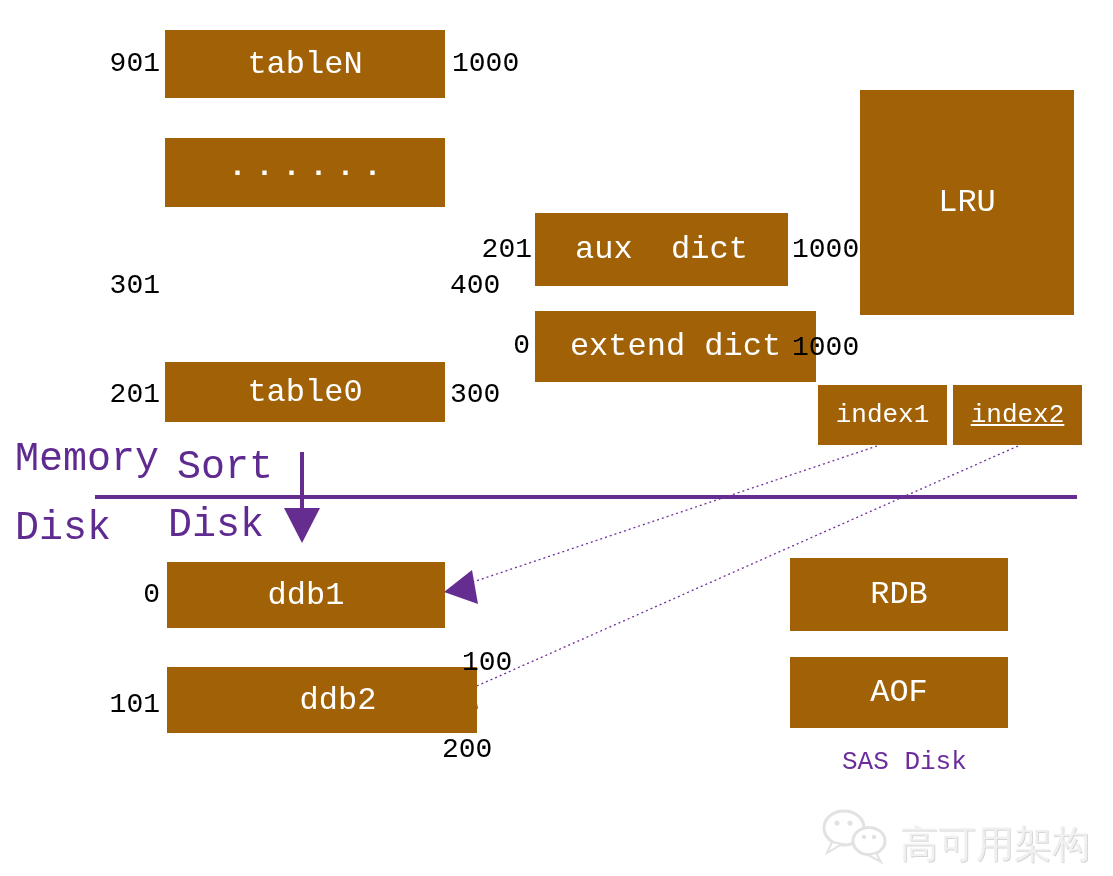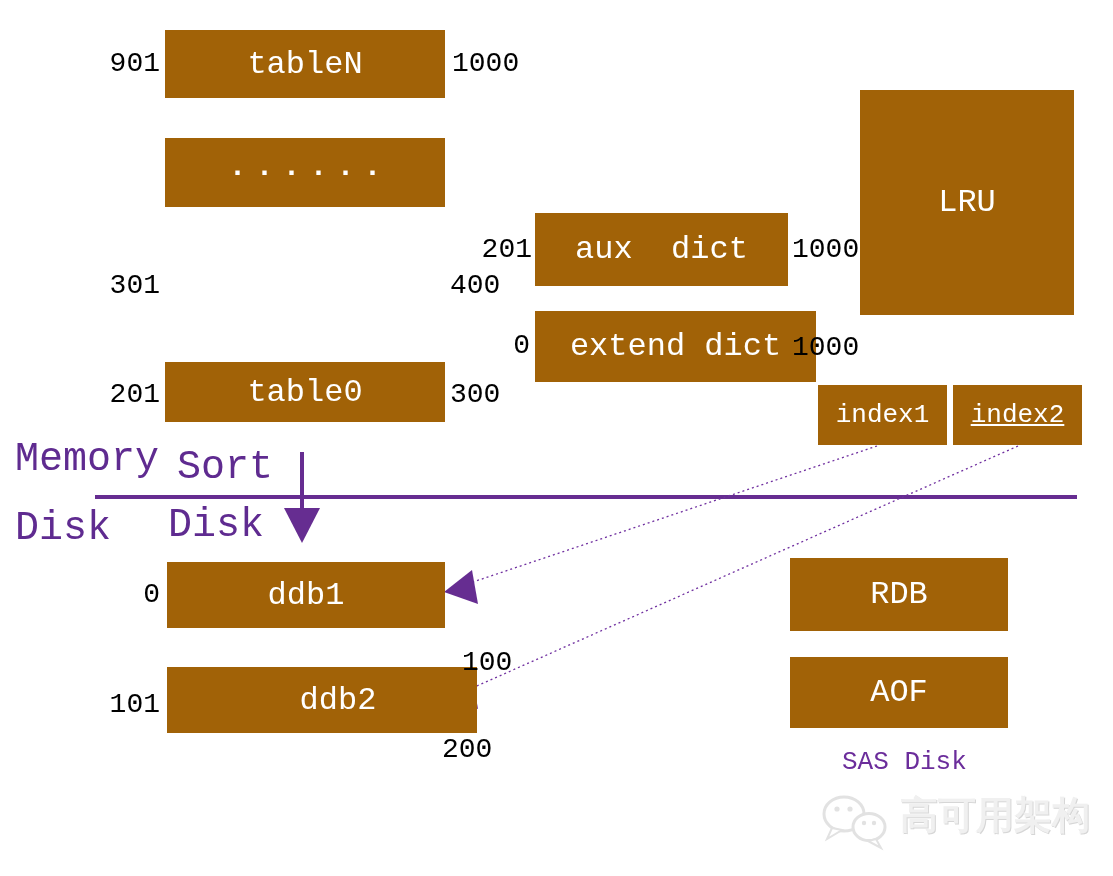--- a/index.html
+++ b/index.html
@@ -39,23 +39,22 @@
     position:absolute;
     color:#6b2d9b;
     font-size:26px;
     line-height:32px;
     white-space:pre;
   }
   #connector-layer{position:absolute;left:0;top:0;z-index:1;}
   .lift{z-index:2;}
   #watermark{
     position:absolute;left:818px;top:790px;width:292px;height:80px;
-    display:flex;align-items:flex-start;
+    display:flex;align-items:flex-end;
     z-index:3;
-    font-weight:bold;
   }
   #watermark .wm-text{
     font-family:"DejaVu Sans", sans-serif;
     font-size:38px;
     color:#f0f0f0;
     text-shadow:1px 1px 0 #d6d6d6, -1px -1px 0 #ffffff;
     white-space:nowrap;
     margin-left:6px;
   }
 </style>

